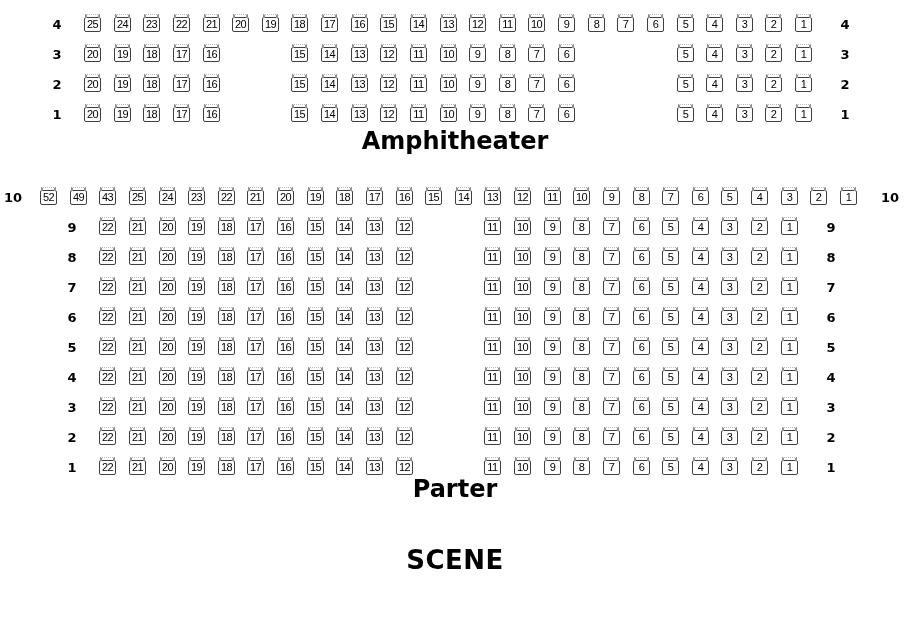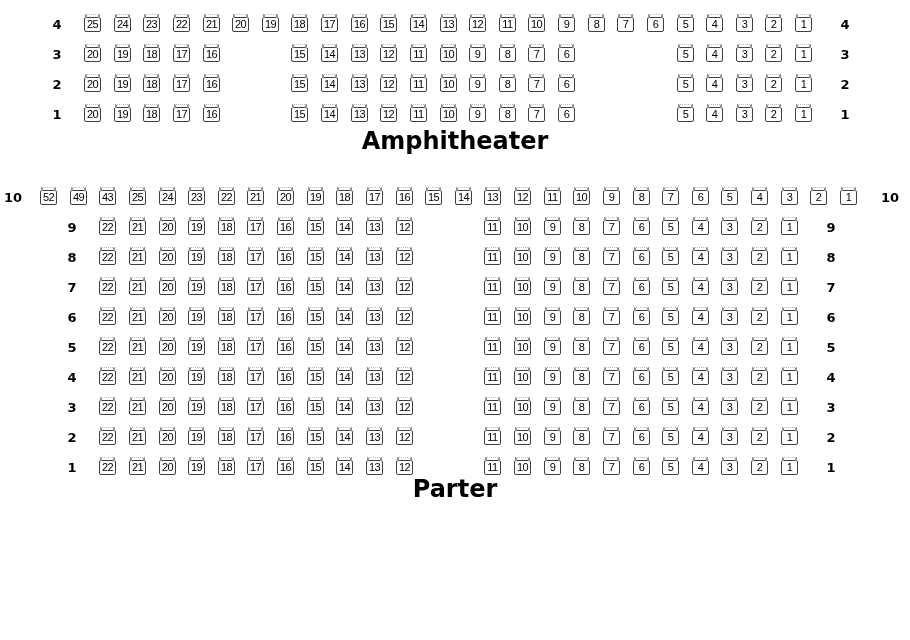--- a/index.html
+++ b/index.html
@@ -1017,13 +1017,14 @@
         <span class="seat-num">2</span>
       </div>
       <div class="seat" style="left: 781px; top: 460px;">
         <span class="seat-num">1</span>
       </div>
       <div class="row-label" style="left: 55px; top: 460px;">1</div>
       <div class="row-label" style="left: 814px; top: 460px;">1</div>
     </div>
   <div class="title" id="amph-title">Amphitheater</div>
   <div class="title" id="parter-title">Parter</div>
+  <div class="title" id="scene-title">SCENE</div>
 </div>
 
 </body></html>

